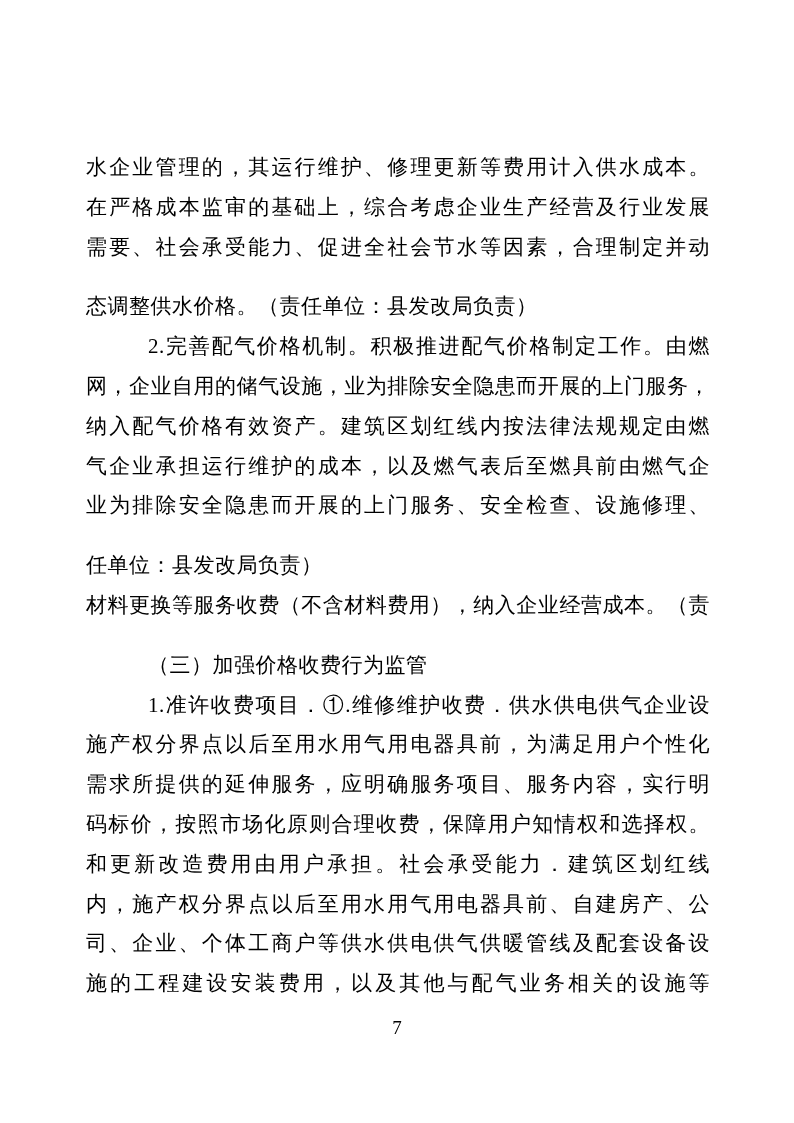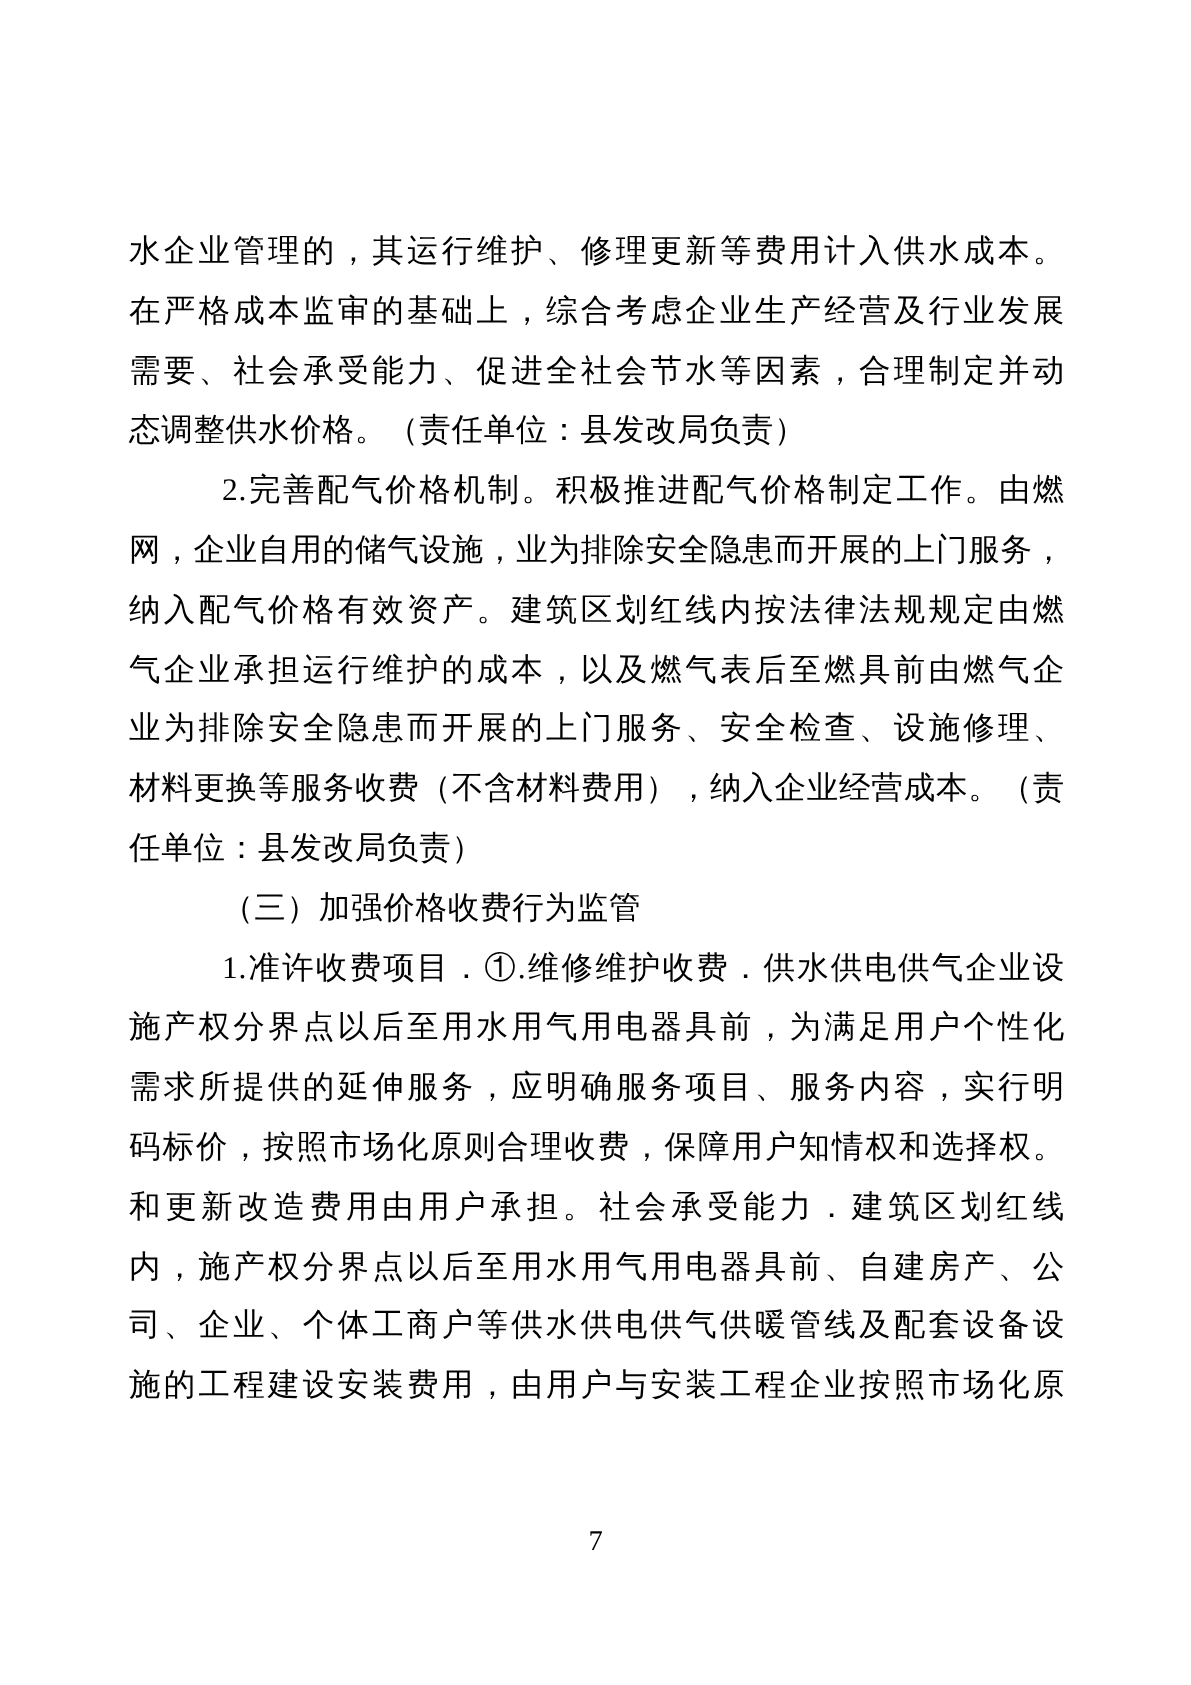--- a/index.html
+++ b/index.html
@@ -20,21 +20,21 @@
     font-size: 21px;
     line-height: 39.8px;
     letter-spacing: 0.5px;
   }
   .line {
     text-align: justify;
     text-justify: inter-character;
     white-space: normal;
   }
   .line.just { text-align-last: justify; }
-  .line.nojust { text-align-last: left; }
+  .line.nojust { text-align-last: left; margin-top: 20px; }
   .line.ind { text-indent: 62px; }
   .seg-b { font-weight: normal; }
   .seg-r { font-weight: normal; }
   .page-footer {
     position: absolute;
     top: 1016px;
     left: 0;
     width: 794px;
     text-align: center;
     font-size: 19px;
@@ -48,26 +48,26 @@
 <div class="doc-body" id="doc-body">
     <div class="line just"><span class="seg-r">水企业管理的，其运行维护、修理更新等费用计入供水成本。</span></div>
     <div class="line just"><span class="seg-r">在严格成本监审的基础上，综合考虑企业生产经营及行业发展</span></div>
     <div class="line just"><span class="seg-r">需要、社会承受能力、促进全社会节水等因素，合理制定并动</span></div>
     <div class="line nojust"><span class="seg-r">态调整供水价格。（责任单位：县发改局负责）</span></div>
     <div class="line just ind"><span class="seg-b">2.完善配气价格机制。</span><span class="seg-r">积极推进配气价格制定工作。由燃</span></div>
     <div class="line just"><span class="seg-r">网，企业自用的储气设施，业为排除安全隐患而开展的上门服务，</span></div>
     <div class="line just"><span class="seg-r">纳入配气价格有效资产。建筑区划红线内按法律法规规定由燃</span></div>
     <div class="line just"><span class="seg-r">气企业承担运行维护的成本，以及燃气表后至燃具前由燃气企</span></div>
     <div class="line just"><span class="seg-r">业为排除安全隐患而开展的上门服务、安全检查、设施修理、</span></div>
+    <div class="line nojust"><span class="seg-r">任单位：县发改局负责）</span></div>
     <div class="line just"><span class="seg-r">材料更换等服务收费（不含材料费用），纳入企业经营成本。（责</span></div>
-    <div class="line nojust"><span class="seg-r">任单位：县发改局负责）</span></div>
     <div class="line nojust ind"><span class="seg-b">（三）加强价格收费行为监管</span></div>
     <div class="line just ind"><span class="seg-b">1.准许收费项目．①.维修维护收费．</span><span class="seg-r">供水供电供气企业设</span></div>
     <div class="line just"><span class="seg-r">施产权分界点以后至用水用气用电器具前，为满足用户个性化</span></div>
     <div class="line just"><span class="seg-r">需求所提供的延伸服务，应明确服务项目、服务内容，实行明</span></div>
     <div class="line just"><span class="seg-r">码标价，按照市场化原则合理收费，保障用户知情权和选择权。</span></div>
     <div class="line just"><span class="seg-r">和更新改造费用由用户承担。</span><span class="seg-b">社会承受能力．</span><span class="seg-r">建筑区划红线</span></div>
     <div class="line just"><span class="seg-r">内，施产权分界点以后至用水用气用电器具前、自建房产、公</span></div>
     <div class="line just"><span class="seg-r">司、企业、个体工商户等供水供电供气供暖管线及配套设备设</span></div>
-    <div class="line just"><span class="seg-r">施的工程建设安装费用，由用户与安装工程企业按照市场化原</span></div>
+    <div class="line just"><span class="seg-r">施的工程建设安装费用，以及其他与配气业务相关的设施等</span></div>
   </div>
 
 <div class="page-footer">7</div>
 
 </body></html>

